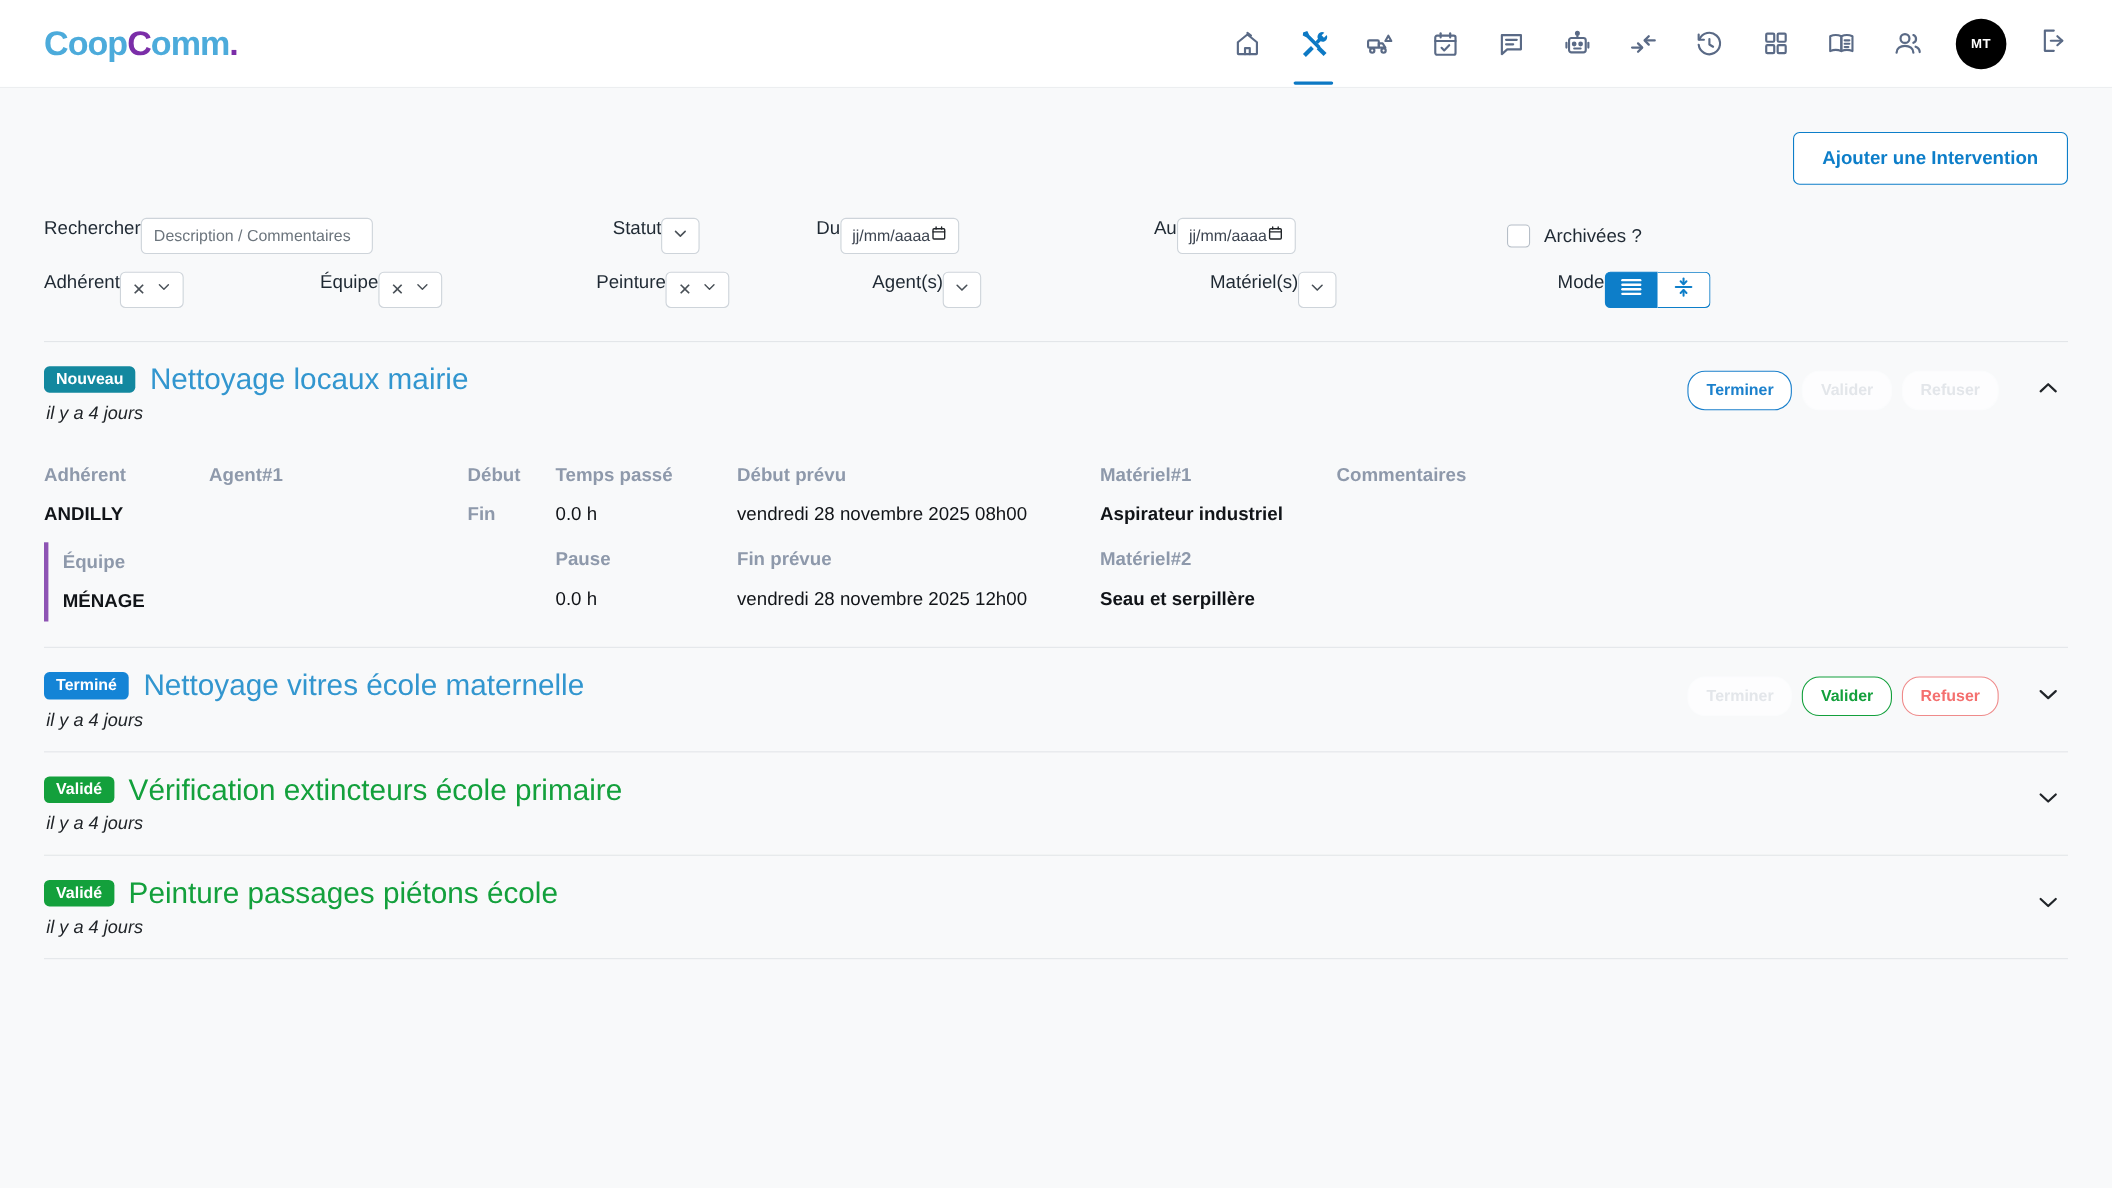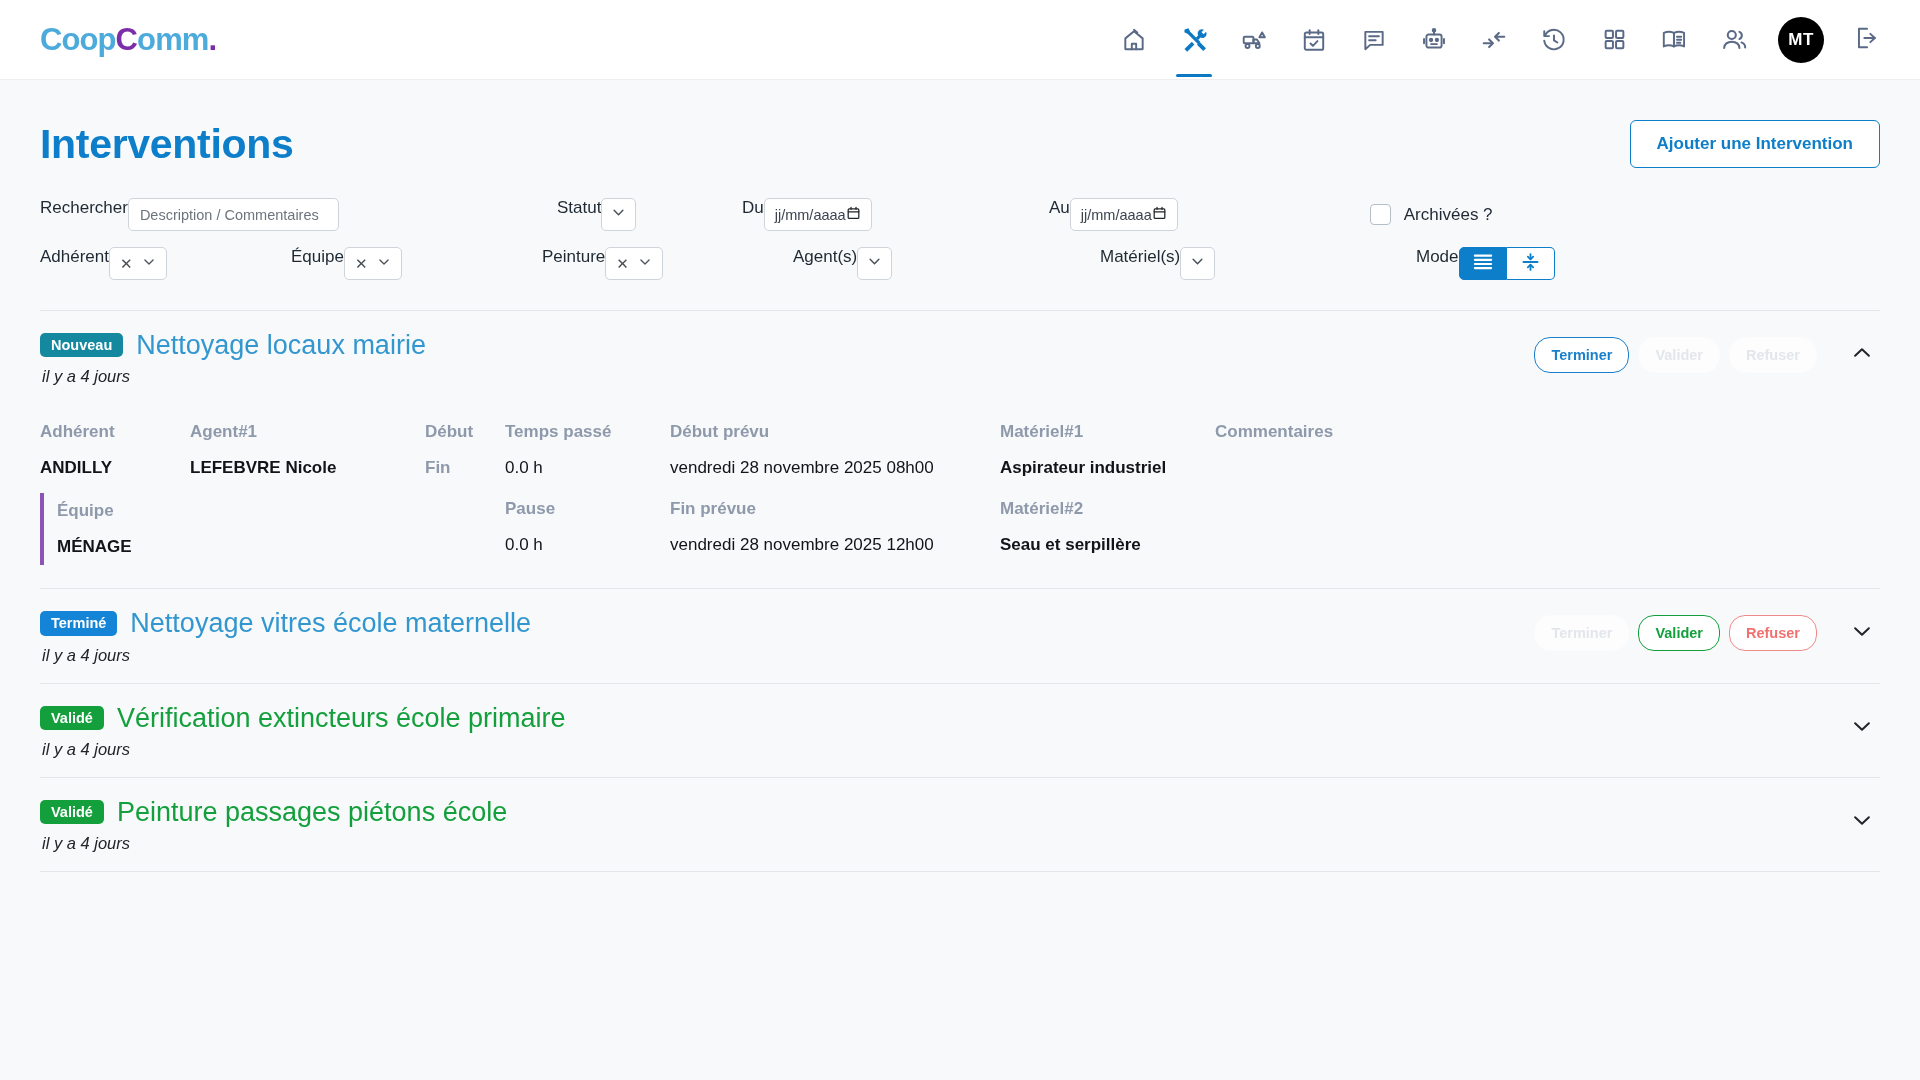--- a/index.html
+++ b/index.html
@@ -55,21 +55,21 @@
     left: 12px; right: 12px; bottom: 3px;
     height: 3px;
     border-radius: 2px;
     background: #0d79c4;
   }
   .avatar {
     width: 46px; height: 46px;
     border-radius: 50%;
     background: #000000;
     color: #ffffff;
-    font-size: 17px;
+    font-size: 12px;
     font-weight: 600;
     display: flex; align-items: center; justify-content: center;
     cursor: pointer;
     letter-spacing: .5px;
   }
   .avatar-wrap { width: 74px; height:80px; display:flex; align-items:center; justify-content:center; }
   .logout-wrap { width: 56px; height:80px; display:flex; align-items:center; justify-content:center; cursor:pointer; }
 
   
   .page { padding: 0 40px; }
@@ -426,21 +426,20 @@
         </svg>
       </span>
     </div>
 
   </div>
 </div>
 
 <div class="page">
 
   <div class="page-head">
-    <div class="page-title">Interventions</div>
     <button class="btn-add">Ajouter une Intervention</button>
   </div>
 
   <div class="filters">
 
     <div class="frow">
 
       <div class="fgroup" style="width:500px">
         <div class="flabel">Rechercher</div>
         <input class="finput" placeholder="Description / Commentaires" style="">
@@ -613,21 +612,20 @@
       </div>
 
       <div class="detail">
 
         <div class="dcell">
           <div class="dlabel">Adhérent</div>
           <div class="dval">ANDILLY</div>
         </div>
         <div class="dcell">
           <div class="dlabel">Agent#1</div>
-          <div class="dval">LEFEBVRE Nicole</div>
         </div>
         <div class="dcell">
           <div class="dlabel">Début</div>
           <div class="dlabel">Fin</div>
         </div>
         <div class="dcell">
           <div class="dlabel">Temps passé</div>
           <div class="dval normal">0.0 h</div>
         </div>
         <div class="dcell">

